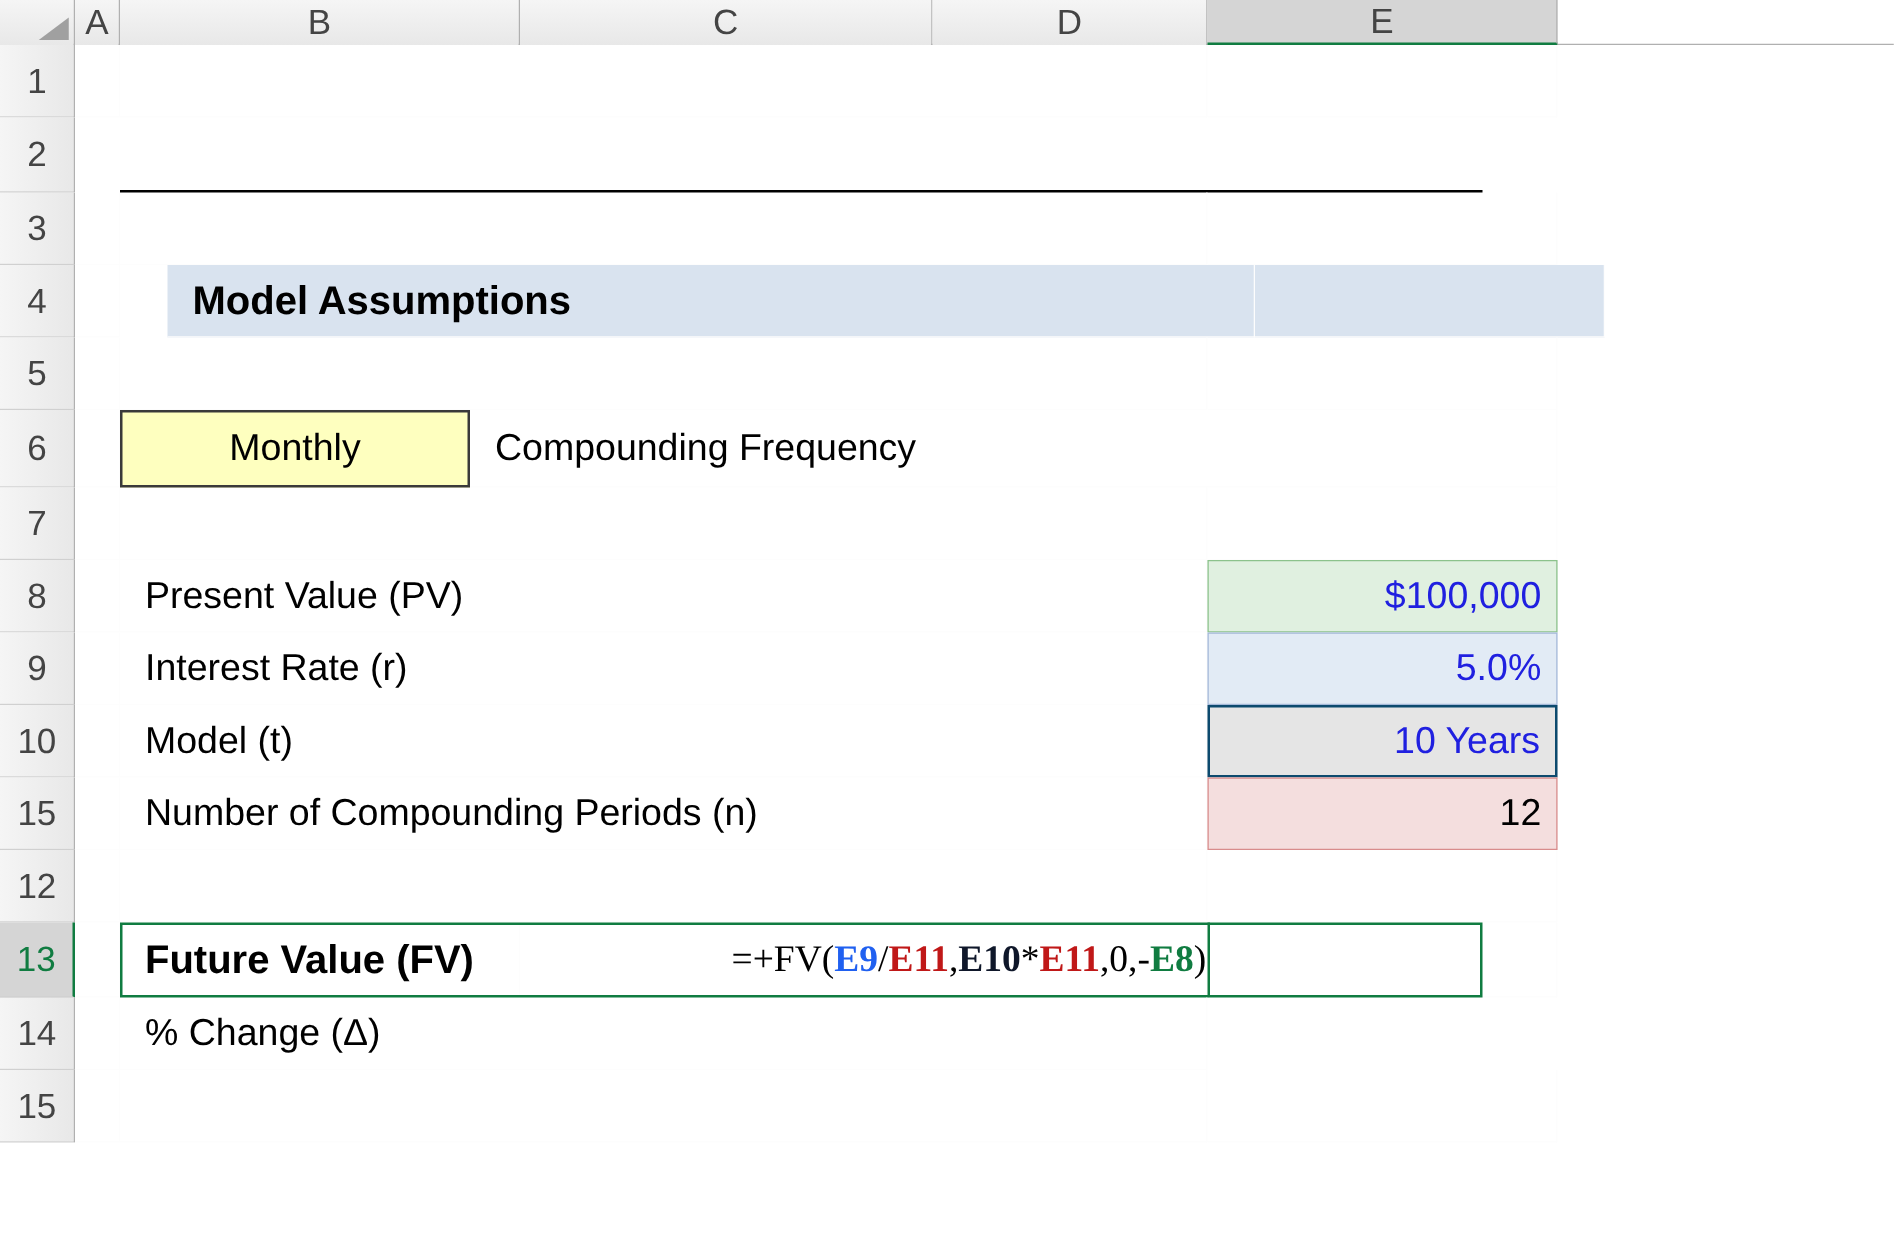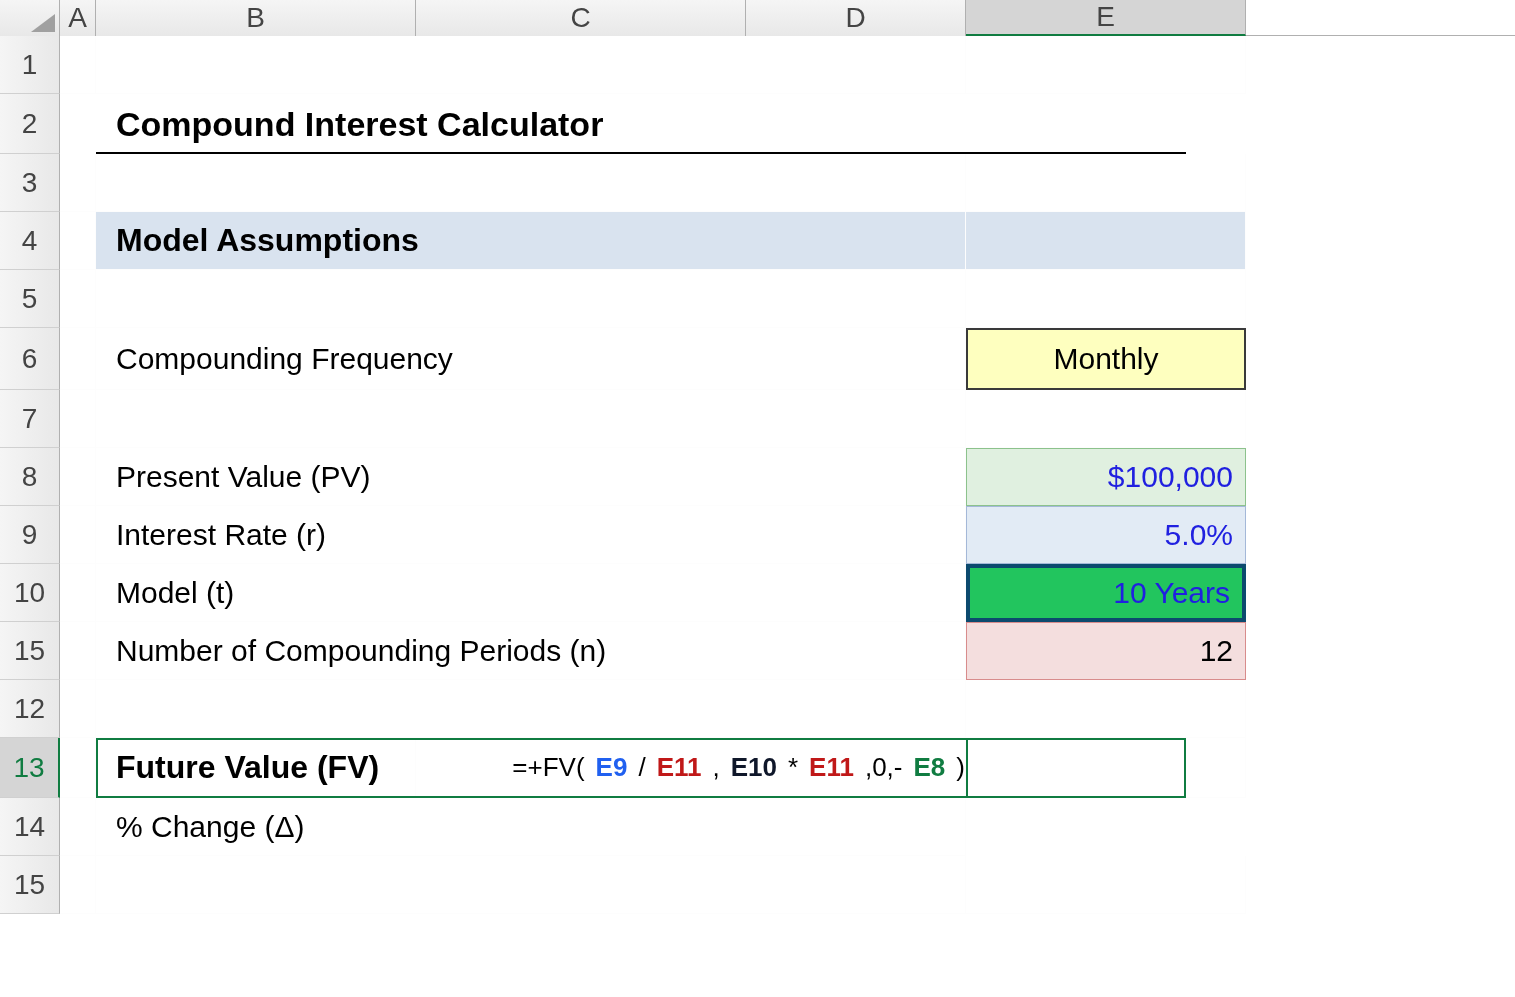--- a/index.html
+++ b/index.html
@@ -119,42 +119,41 @@
     justify-content: center;
     font-size: 30px;
   }
   .val-monthly {
     border: 2px solid #3a3a3a;
     background: #feffbf;
     justify-content: center;
   }
   .val-pv    { border: 1px solid #8cc28c; background: #e0f0e0; color: #2020e0; justify-content: flex-end; padding-right: 12px; }
   .val-rate  { border: 1px solid #a4b8d8; background: #e2ebf5; color: #2020e0; justify-content: flex-end; padding-right: 12px; }
-  .val-term  { border: 4px solid #0c4a6e; background: #22c55e; color: #2020e0; justify-content: flex-end; padding-right: 12px; }
+  .val-term  { border: 2px solid #0c4a6e; background: #e5e5e5; color: #2020e0; justify-content: flex-end; padding-right: 12px; }
   .val-n     { border: 1px solid #d88c8c; background: #f4dede; color: #000;    justify-content: flex-end; padding-right: 12px; }
 
   
   .fv-outline {
     position: absolute;
     left: 96px;
     top: 0;
     width: 1090px;
     height: 100%;
     border: 2px solid #107c41;
     pointer-events: none;
   }
   .fv-label { font-weight: bold; font-size: 32px; }
 
   .formula-span {
-    font-family: Liberation Sans, sans-serif;
-    font-size: 26px;
+    font-family: Liberation Serif, serif;
+    font-size: 30px;
     white-space: nowrap;
     display: flex;
     align-items: center;
-    gap: 11px;
   }
   .f-black { color: #000; }
   .f-blue { color: #2060f0; font-weight: bold; }
   .f-red  { color: #c01818; font-weight: bold; }
   .f-purple { color: #0f172a; font-weight: bold; }
   .f-green  { color: #107c41; font-weight: bold; }
 
   .pct-change { justify-content: flex-end; padding-right: 20px; }
 
   .row-2 { height: 60px; }
@@ -192,57 +191,54 @@
     <div class="row">
       <div class="row-h">1</div>
       <div class="cell cellA"></div>
       <div class="cell mergeBCD"></div>
       <div class="cell cellE"></div>
     </div>
 
     <div class="row row-2 title-row" style="position:relative;">
       <div class="row-h">2</div>
       <div class="cell cellA"></div>
-      <div class="cell mergeBCD" style="padding-left:20px;">
-        <span class="title">Compound Interest Calculator</span>
-      </div>
       <div class="cell cellE"></div>
       <div class="title-underline" style="width:1090px;"></div>
     </div>
 
     <div class="row">
       <div class="row-h">3</div>
       <div class="cell cellA"></div>
       <div class="cell mergeBCD"></div>
       <div class="cell cellE"></div>
     </div>
 
     <div class="row row-4">
       <div class="row-h">4</div>
       <div class="cell cellA"></div>
-      <div class="cell mergeBCD section-bg" style="padding-left:20px;">
+      <div class="cell mergeBCD section-bg" style="padding-left:20px;margin-left:38px;">
         <span class="section">Model Assumptions</span>
       </div>
       <div class="cell cellE section-bg"></div>
     </div>
 
     <div class="row">
       <div class="row-h">5</div>
       <div class="cell cellA"></div>
       <div class="cell mergeBCD"></div>
       <div class="cell cellE"></div>
     </div>
 
     <div class="row row-6">
       <div class="row-h">6</div>
       <div class="cell cellA"></div>
+      <div class="cell cellE valcell val-monthly">Monthly</div>
       <div class="cell mergeBCD" style="padding-left:20px;">
         <span class="label">Compounding Frequency</span>
       </div>
-      <div class="cell cellE valcell val-monthly">Monthly</div>
     </div>
 
     <div class="row">
       <div class="row-h">7</div>
       <div class="cell cellA"></div>
       <div class="cell mergeBCD"></div>
       <div class="cell cellE"></div>
     </div>
 
     <div class="row">

